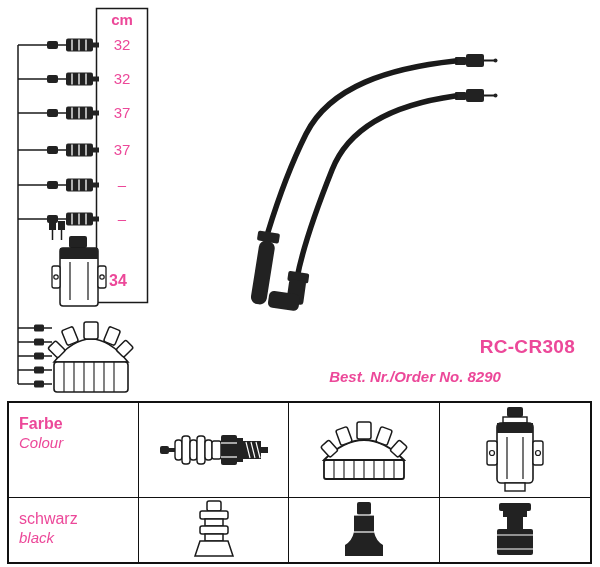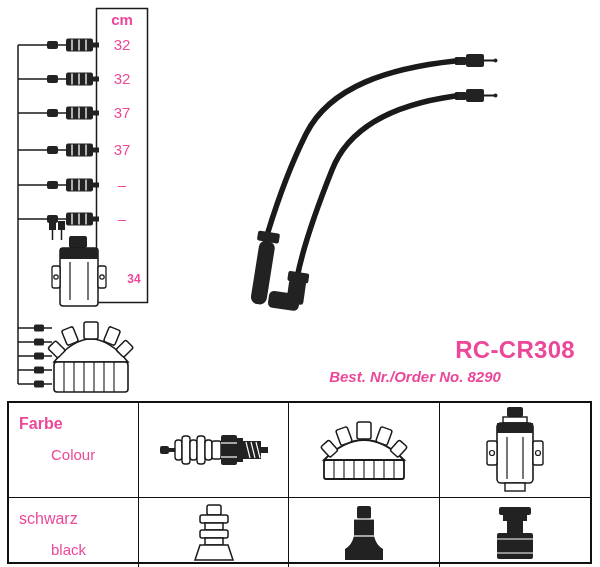--- a/index.html
+++ b/index.html
@@ -6,48 +6,48 @@
   .page{
     position:relative;width:600px;height:567px;background:#fff;
     font-family:"Liberation Sans",sans-serif;color:#ec4899;overflow:hidden;
   }
   .abs{position:absolute;}
   .meas{
     position:absolute;left:96px;width:52px;text-align:center;
     font-size:15px;font-weight:normal;line-height:18px;
   }
   .unit-header{font-weight:bold;}
-  .coil-len{position:absolute;left:112px;width:44px;text-align:center;
-    font-size:12px;font-weight:bold;}
+  .coil-len{position:absolute;left:96px;width:44px;text-align:center;
+    font-size:16px;font-weight:bold;}
   .product-code{
     position:absolute;right:25px;top:336px;width:280px;text-align:right;
-    font-size:24px;font-weight:bold;letter-spacing:.3px;
+    font-size:19px;font-weight:bold;letter-spacing:.3px;
   }
   .order-line{
     position:absolute;right:25px;top:368px;width:320px;text-align:center;
     font-size:15px;font-weight:bold;font-style:italic;
   }
   .spec-table{
     position:absolute;left:7px;top:401px;width:585px;height:163px;
     border:2px solid #111;box-sizing:border-box;
     display:grid;grid-template-columns:130px 1fr 1fr 1fr;grid-template-rows:95px 1fr;
   }
   .cell{
     border-right:1px solid #111;border-bottom:1px solid #111;
     display:flex;align-items:center;justify-content:center;box-sizing:border-box;
   }
   .cell.last-col{border-right:none;}
   .cell.last-row{border-bottom:none;}
   .cell.label{
     flex-direction:column;align-items:flex-start;justify-content:flex-start;
-    padding:12px 10px;gap:13px;
+    padding:12px 10px;gap:1px;
   }
   .lbl-primary{font-size:16px;font-weight:bold;}
   .lbl-primary.regular{font-weight:normal;text-align:right;}
-  .lbl-secondary{font-size:15px;margin-left:32px;}
+  .lbl-secondary{font-size:15px;font-style:italic;}
   svg{display:block;}
 </style>
 </head>
 <body>
 
 <div class="page">
 
   <svg class="abs" style="left:0;top:0" width="600" height="400" viewBox="0 0 600 400">
     <defs>
       <g id="lead">

